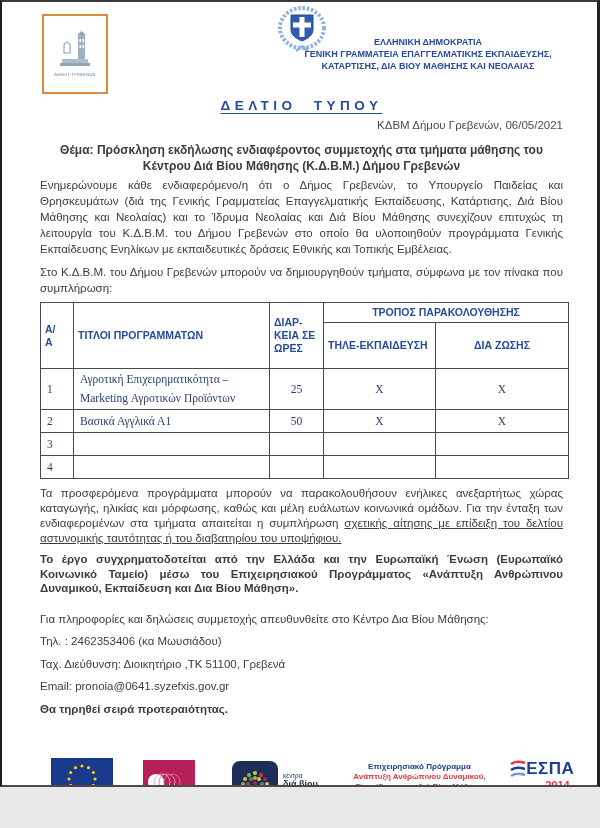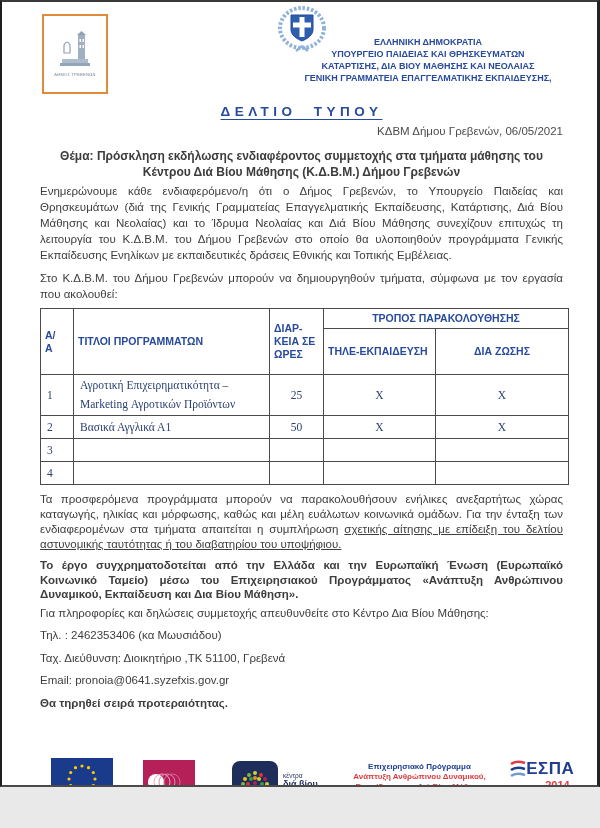--- a/index.html
+++ b/index.html
@@ -22,21 +22,21 @@
   }
   .grevena-caption { font-size:4px; color:#6d7f94; margin-top:1px; letter-spacing:.3px; }
   .emblem { position:absolute; left:50%; top:-4px; transform:translateX(-50%); }
   .ministry {
     position:absolute; right:-4px; top:26px; width:278px; text-align:center;
     color:#274a9d; font-weight:bold; font-size:9px; line-height:12px;
   }
 
   
   .press-title {
-    margin-top:10px; text-align:center; color:#274a9d; font-weight:bold;
+    margin-top:4px; text-align:center; color:#274a9d; font-weight:bold;
     font-size:13.5px; letter-spacing:4.5px; word-spacing:9px;
     text-decoration:underline; text-underline-offset:3px;
   }
   .date-line { margin-top:6px; text-align:right; font-size:11.5px; color:#4c4c4c; }
   .subject {
     margin:11px auto 0; max-width:508px; text-align:center;
     font-weight:bold; font-size:12px; line-height:16px; color:#3c3c3c;
   }
 
   
@@ -59,21 +59,21 @@
   table.prog tbody td {
     font-family:"Liberation Serif", serif; font-size:11.5px; color:#2c4172;
     padding:1px 6px; vertical-align:middle;
   }
   td.num-cell { font-family:"Liberation Sans", sans-serif; color:#3d3d3d; font-size:11px; }
   td.center { text-align:center; }
   tr.r-tall td { height:40px; line-height:19px; }
   tr.r-short td { height:23px; }
 
   
-  .contact { margin-top:0; font-size:11.5px; line-height:22.5px; }
+  .contact { margin-top:12px; font-size:11.5px; line-height:22.5px; }
   .priority { font-weight:bold; }
 
   
   .footer {
     position:absolute; left:30px; right:12px; top:756px;
     display:flex; align-items:flex-start;
   }
   .eu-block { width:78px; text-align:center; margin-left:14px; }
   .eu-label { font-size:7px; font-weight:bold; color:#3a3a3a; margin-top:2px; }
   .eu-sublabel { font-size:4.5px; color:#d08548; }
@@ -129,32 +129,31 @@
           <ellipse cx="26" cy="22" rx="22" ry="20" fill="none" stroke="#8fb2da" stroke-width="4" stroke-dasharray="2.5 1.8"></ellipse>
           <path d="M26 40 l-6 5 M26 40 l6 5" stroke="#8fb2da" stroke-width="2.5" fill="none"></path>
           <path d="M15 9 h22 v15 c0 7 -11 11 -11 11 s-11 -4 -11 -11 z" fill="#2e5fae" stroke="#24489c" stroke-width="1"></path>
           <rect x="23.5" y="11" width="5" height="20" fill="#fff"></rect>
           <rect x="17" y="16.5" width="18" height="5" fill="#fff"></rect>
         </svg>
       </div>
 
       <div class="ministry">
         <div>ΕΛΛΗΝΙΚΗ  ΔΗΜΟΚΡΑΤΙΑ</div>
-        <div>ΥΠΟΥΡΓΕΙΟ ΠΑΙΔΕΙΑΣ ΚΑΙ ΘΡΗΣΚΕΥΜΑΤΩΝ</div>
+        <div>ΓΕΝΙΚΗ ΓΡΑΜΜΑΤΕΙΑ ΕΠΑΓΓΕΛΜΑΤΙΚΗΣ ΕΚΠΑΙΔΕΥΣΗΣ,</div>
         <div>ΚΑΤΑΡΤΙΣΗΣ, ΔΙΑ ΒΙΟΥ ΜΑΘΗΣΗΣ ΚΑΙ ΝΕΟΛΑΙΑΣ</div>
-        <div>ΓΕΝΙΚΗ ΓΡΑΜΜΑΤΕΙΑ ΕΠΑΓΓΕΛΜΑΤΙΚΗΣ ΕΚΠΑΙΔΕΥΣΗΣ,</div>
       </div>
     </div>
 
     <div class="press-title">ΔΕΛΤΙΟ ΤΥΠΟΥ</div>
     <div class="date-line">ΚΔΒΜ Δήμου Γρεβενών, 06/05/2021</div>
     <div class="subject">Θέμα: Πρόσκληση εκδήλωσης ενδιαφέροντος συμμετοχής στα τμήματα μάθησης του Κέντρου Διά Βίου Μάθησης (Κ.Δ.Β.Μ.) Δήμου Γρεβενών</div>
 
     <p class="para">Ενημερώνουμε κάθε ενδιαφερόμενο/η ότι ο Δήμος Γρεβενών, το Υπουργείο Παιδείας και Θρησκευμάτων (διά της Γενικής Γραμματείας Επαγγελματικής Εκπαίδευσης, Κατάρτισης, Διά Βίου Μάθησης και Νεολαίας) και το Ίδρυμα Νεολαίας και Διά Βίου Μάθησης συνεχίζουν επιτυχώς τη λειτουργία του Κ.Δ.Β.Μ. του Δήμου Γρεβενών στο οποίο θα υλοποιηθούν προγράμματα Γενικής Εκπαίδευσης Ενηλίκων με εκπαιδευτικές δράσεις Εθνικής και Τοπικής Εμβέλειας.</p>
-    <p class="para narrowgap">Στο Κ.Δ.Β.Μ. του Δήμου Γρεβενών μπορούν να δημιουργηθούν τμήματα, σύμφωνα με τον εργασία που ακολουθεί:</p>
+    <p class="para narrowgap">Στο Κ.Δ.Β.Μ. του Δήμου Γρεβενών μπορούν να δημιουργηθούν τμήματα, σύμφωνα με τον πίνακα που συμπλήρωση:</p>
 
     <table class="prog">
       <colgroup>
         <col style="width:33px">
           <col style="width:196px">
           <col style="width:54px">
           <col style="width:112px">
           <col style="width:133px">
       </colgroup>
       <thead>

